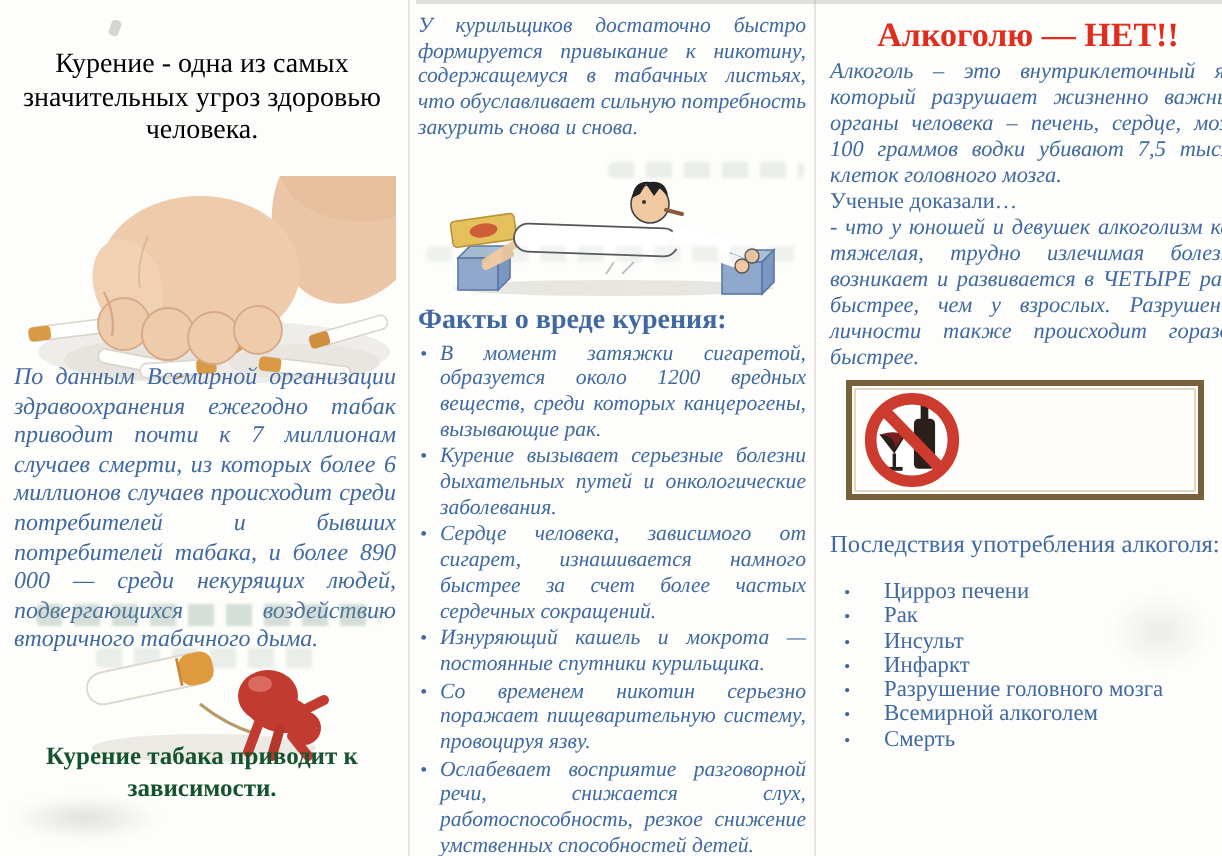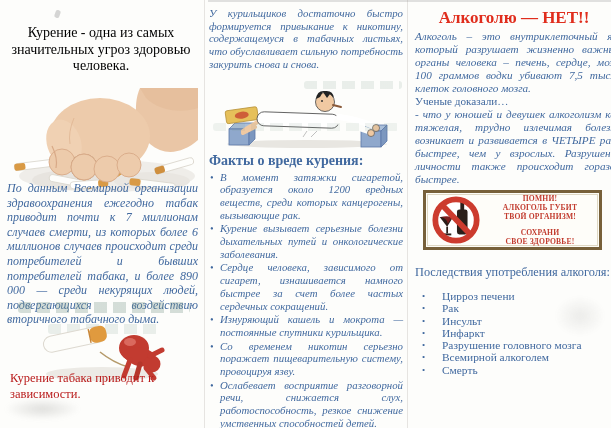--- a/index.html
+++ b/index.html
@@ -14,21 +14,21 @@
   .fold{position:absolute;top:0;width:1px;height:428px;background:rgba(150,143,130,.22);}
   .speck{position:absolute;background:rgba(110,110,110,.55);border-radius:2px;}
   .smudge{position:absolute;background:radial-gradient(closest-side,rgba(120,120,118,.22),rgba(120,120,118,0));filter:blur(2px);}
   .topedge{position:absolute;left:208px;top:0;width:403px;height:2px;background:rgba(140,140,140,.25);}
   .ghost{position:absolute;border-radius:3px;filter:blur(.7px);
     background:repeating-linear-gradient(90deg,rgba(120,150,135,.30) 0 13px,rgba(120,150,135,0) 13px 19px);}
   .ghost.light{opacity:.5;}
   .just{text-align:justify;text-justify:inter-word;font-style:italic;}
   .left-title{font-size:14px;line-height:16.5px;text-align:center;color:#000000;}
   .left-para{font-size:12px;line-height:14.6px;}
-  .left-caption{font-size:12.5px;line-height:16px;text-align:left;color:#b91c1c;z-index:5;}
+  .left-caption{font-size:12.5px;line-height:16px;text-align:center;color:#14532d;z-index:5;font-weight:bold;}
   .mid{font-size:10.8px;line-height:12.7px;}
   .mid-head{font-size:14px;line-height:13px;margin:5px 0 4px 0;font-weight:bold;}
   .fact{position:relative;padding-left:11px;margin-bottom:1px;}
   .fact .b{position:absolute;left:1px;top:0;}
   .fact .b::before{content:"\2022";font-size:10px;}
   .right-col{font-size:11.2px;line-height:13px;}
   .right-title{font-size:17px;line-height:19px;text-align:center;color:#e02d1d;font-weight:bold;margin:0 8px 3px 0;}
   .warning-box{position:relative;width:173px;height:54px;margin:4px 0 0 8px;
     background:#fefdf9;border:3px solid #77603a;box-shadow:inset 0 0 0 1px #fdfcf6,inset 0 0 0 2px #a5906058;
     display:flex;align-items:center;}
@@ -195,28 +195,20 @@
         <rect x="15.9" y="33" width="1.8" height="7" fill="#2a1f1a"></rect>
         <rect x="12.5" y="40" width="8.6" height="2" fill="#2a1f1a"></rect>
 
         <rect x="27" y="15" width="11" height="26" rx="2.5" fill="#2a1f1a"></rect>
         <rect x="30.5" y="6" width="4" height="10" fill="#2a1f1a"></rect>
         <rect x="30" y="5" width="5" height="2.5" fill="#2a1f1a"></rect>
 
         <circle cx="26" cy="26" r="21.5" fill="none" stroke="#cc3b2e" stroke-width="6"></circle>
         <line x1="11" y1="10" x2="42" y2="42" stroke="#cc3b2e" stroke-width="6"></line>
       </svg>
-      <div class="warn-text">
-        <div>ПОМНИ!</div>
-        <div>АЛКОГОЛЬ ГУБИТ</div>
-        <div>ТВОЙ ОРГАНИЗМ!</div>
-        <div class="warn-gap"></div>
-        <div>СОХРАНИ</div>
-        <div>СВОЕ ЗДОРОВЬЕ!</div>
-      </div>
     </div>
 
     <div class="cons-head">Последствия употребления алкоголя:</div>
 
     <div class="cons-list">
       <div class="cons-item"><span class="b"></span><span>Цирроз печени</span></div>
       <div class="cons-item"><span class="b"></span><span>Рак</span></div>
       <div class="cons-item"><span class="b"></span><span>Инсульт</span></div>
       <div class="cons-item"><span class="b"></span><span>Инфаркт</span></div>
       <div class="cons-item"><span class="b"></span><span>Разрушение головного мозга</span></div>

